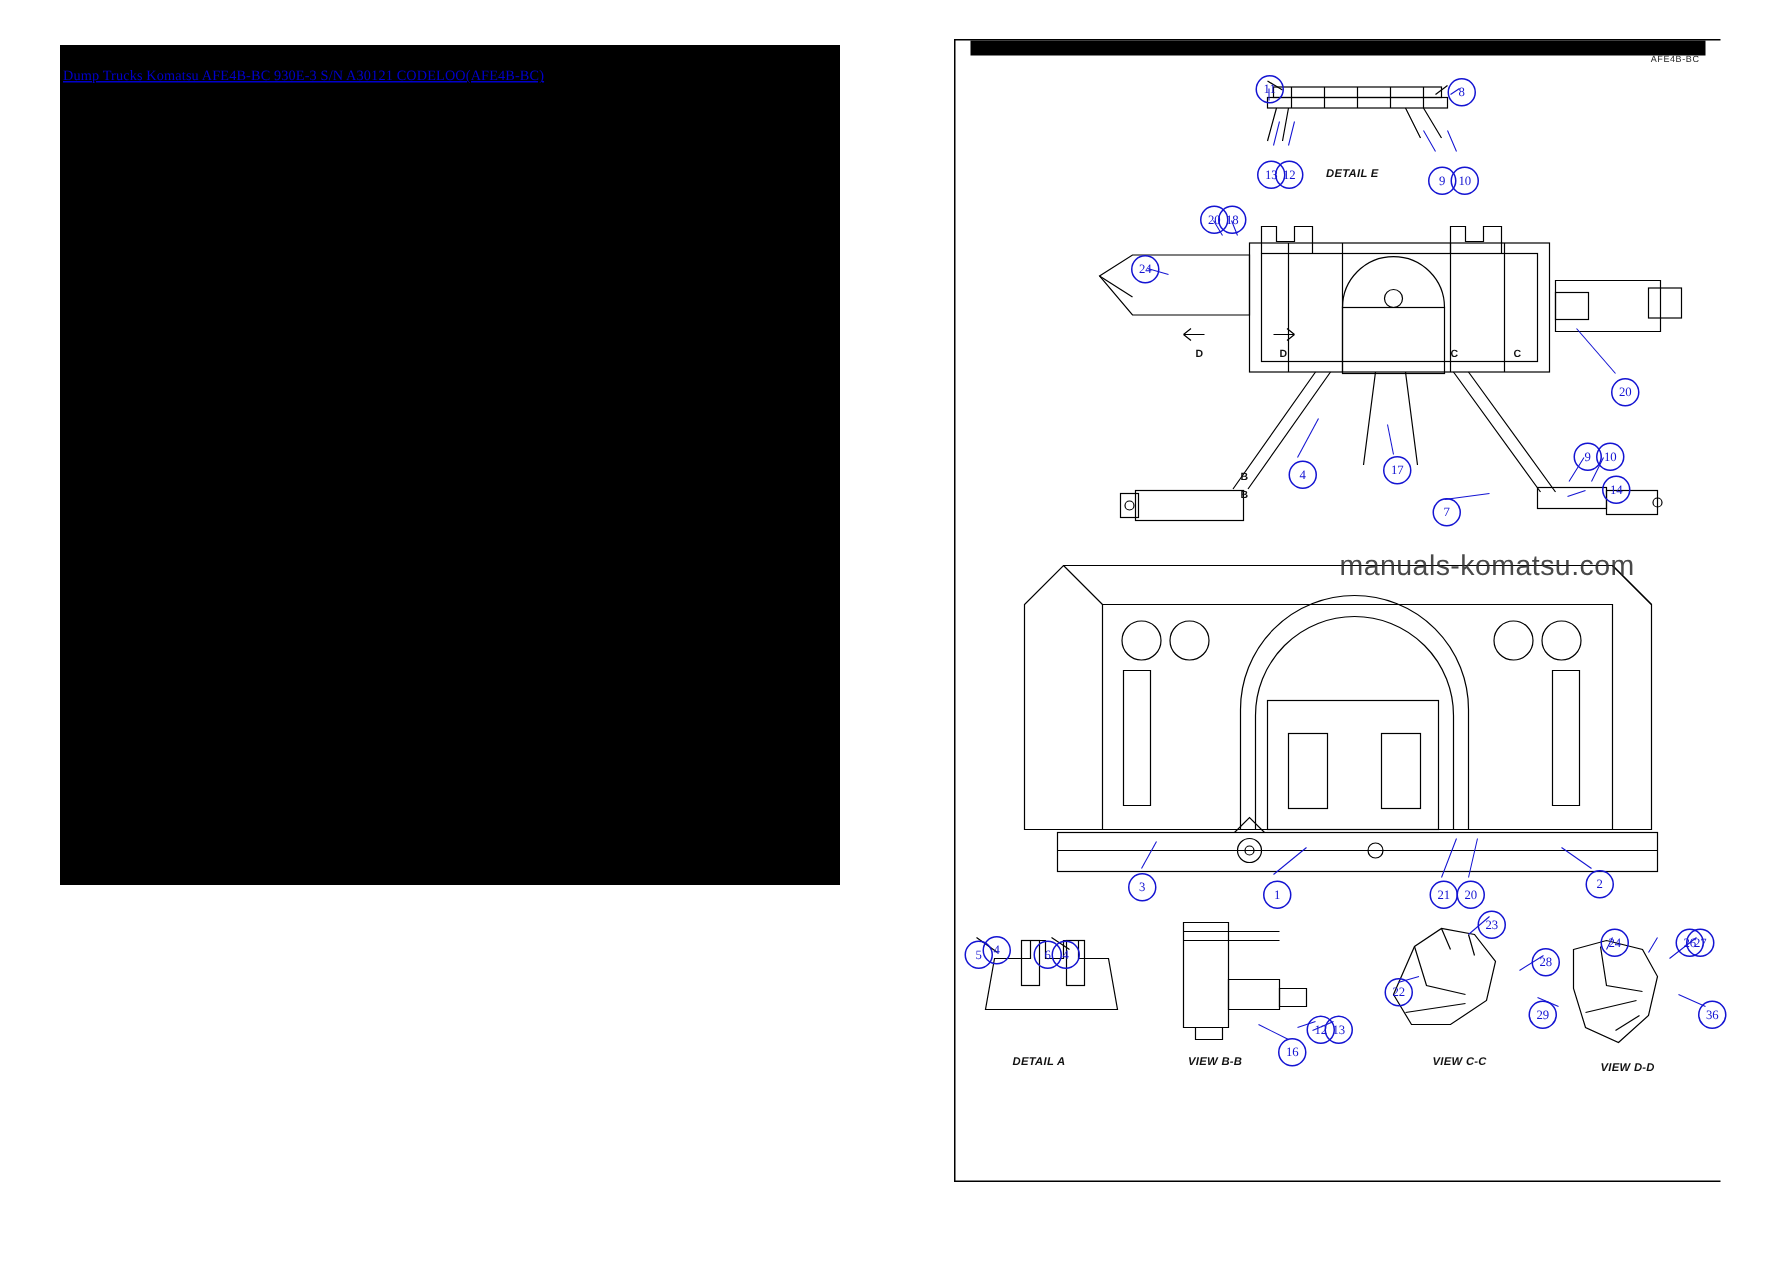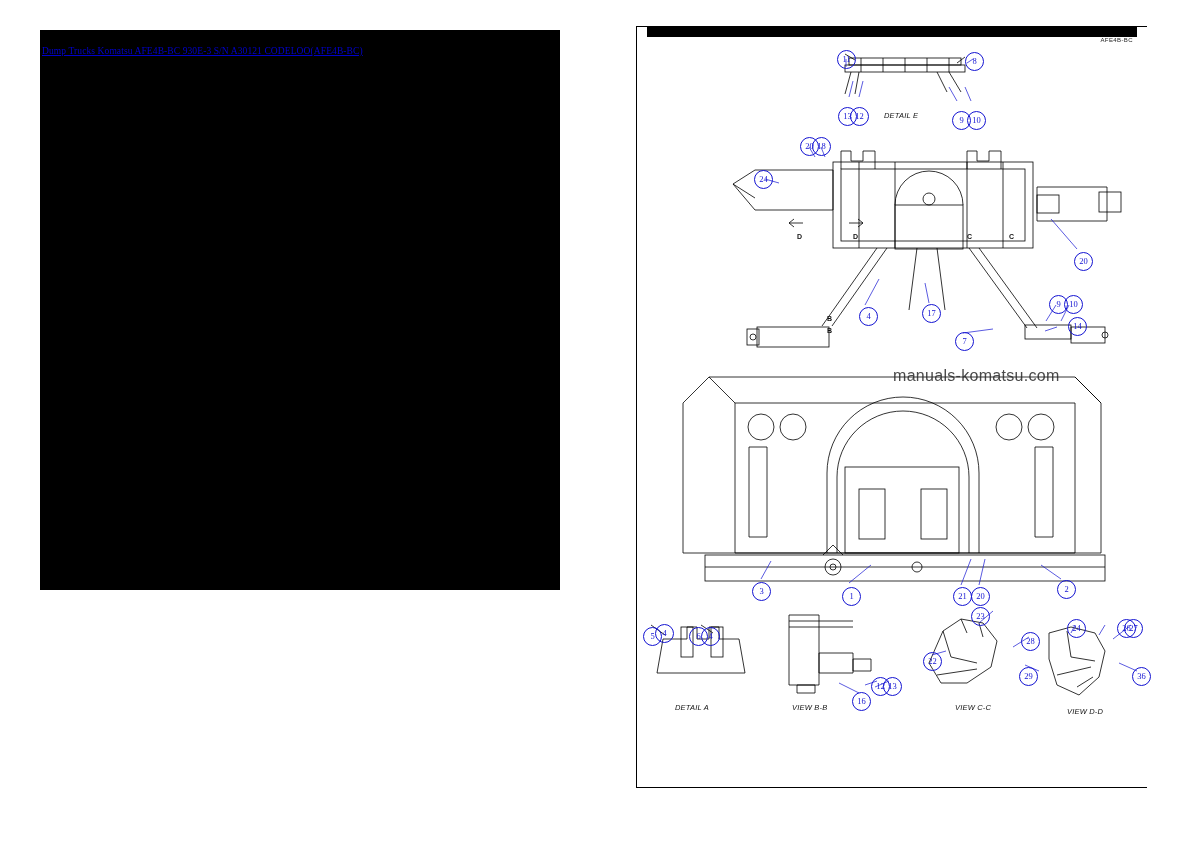--- a/index.html
+++ b/index.html
@@ -13,28 +13,28 @@
   
   #right-panel{position:absolute;left:636px;top:26px;width:510px;height:760px;background:#ffffff;
                border-left:1px solid #000;border-top:1px solid #000;border-bottom:1px solid #000;}
   #right-inner{position:absolute;left:0;top:0;width:510px;height:760px;}
   #top-bar{position:absolute;left:10px;top:0px;width:490px;height:10px;background:#000;}
   #top-code{position:absolute;right:14px;top:10px;font-size:6px;color:#222;letter-spacing:.4px;}
 
   .svgwrap{position:absolute;left:0;top:0;width:510px;height:760px;}
 
   
-  #watermark{position:absolute;left:256px;top:340px;font-size:16px;color:#2a2a2a;
+  #watermark{position:absolute;left:256px;top:340px;font-size:19px;color:#2a2a2a;
              font-family:"Liberation Sans",sans-serif;letter-spacing:.3px;opacity:.85;}
 
   
   .callout{position:absolute;width:17px;height:17px;border:1.1px solid #1414d2;border-radius:50%;
            color:#1414d2;font-size:8.5px;line-height:16px;text-align:center;
            font-family:"Liberation Serif",serif;background:transparent;}
-  .cap{position:absolute;font-size:7.5px;font-style:italic;font-weight:normal;color:#111;
+  .cap{position:absolute;font-size:7.5px;font-style:italic;font-weight:bold;color:#111;
        font-family:"Liberation Sans",sans-serif;letter-spacing:.2px;}
   .sect{position:absolute;font-size:7px;font-weight:bold;color:#111;font-family:"Liberation Sans",sans-serif;}
 </style>
 </head>
 <body>
 
 <div id="left-panel"></div>
 <div id="doc-title">Dump Trucks Komatsu AFE4B-BC 930E-3  S/N A30121 CODELOO(AFE4B-BC)</div>
 
 <div id="right-panel">
@@ -206,21 +206,21 @@
         <div class="callout" style="left: 316px; top: 560px;">21</div>
         <div class="callout" style="left: 334px; top: 560px;">20</div>
         <div class="callout" style="left: 420px; top: 553px;">2</div>
         <div class="callout" style="left: 6px; top: 600px;">5</div>
         <div class="callout" style="left: 18px; top: 597px;">4</div>
         <div class="callout" style="left: 52px; top: 600px;">6</div>
         <div class="callout" style="left: 64px; top: 600px;">4</div>
         <div class="callout" style="left: 234px; top: 650px;">12</div>
         <div class="callout" style="left: 246px; top: 650px;">13</div>
         <div class="callout" style="left: 215px; top: 665px;">16</div>
-        <div class="callout" style="left: 334px; top: 580px;">23</div>
+        <div class="callout" style="left: 348px; top: 580px;">23</div>
         <div class="callout" style="left: 286px; top: 625px;">22</div>
         <div class="callout" style="left: 384px; top: 605px;">28</div>
         <div class="callout" style="left: 382px; top: 640px;">29</div>
         <div class="callout" style="left: 430px; top: 592px;">24</div>
         <div class="callout" style="left: 480px; top: 592px;">26</div>
         <div class="callout" style="left: 487px; top: 592px;">27</div>
         <div class="callout" style="left: 495px; top: 640px;">36</div>
       </div>
 
   </div>

